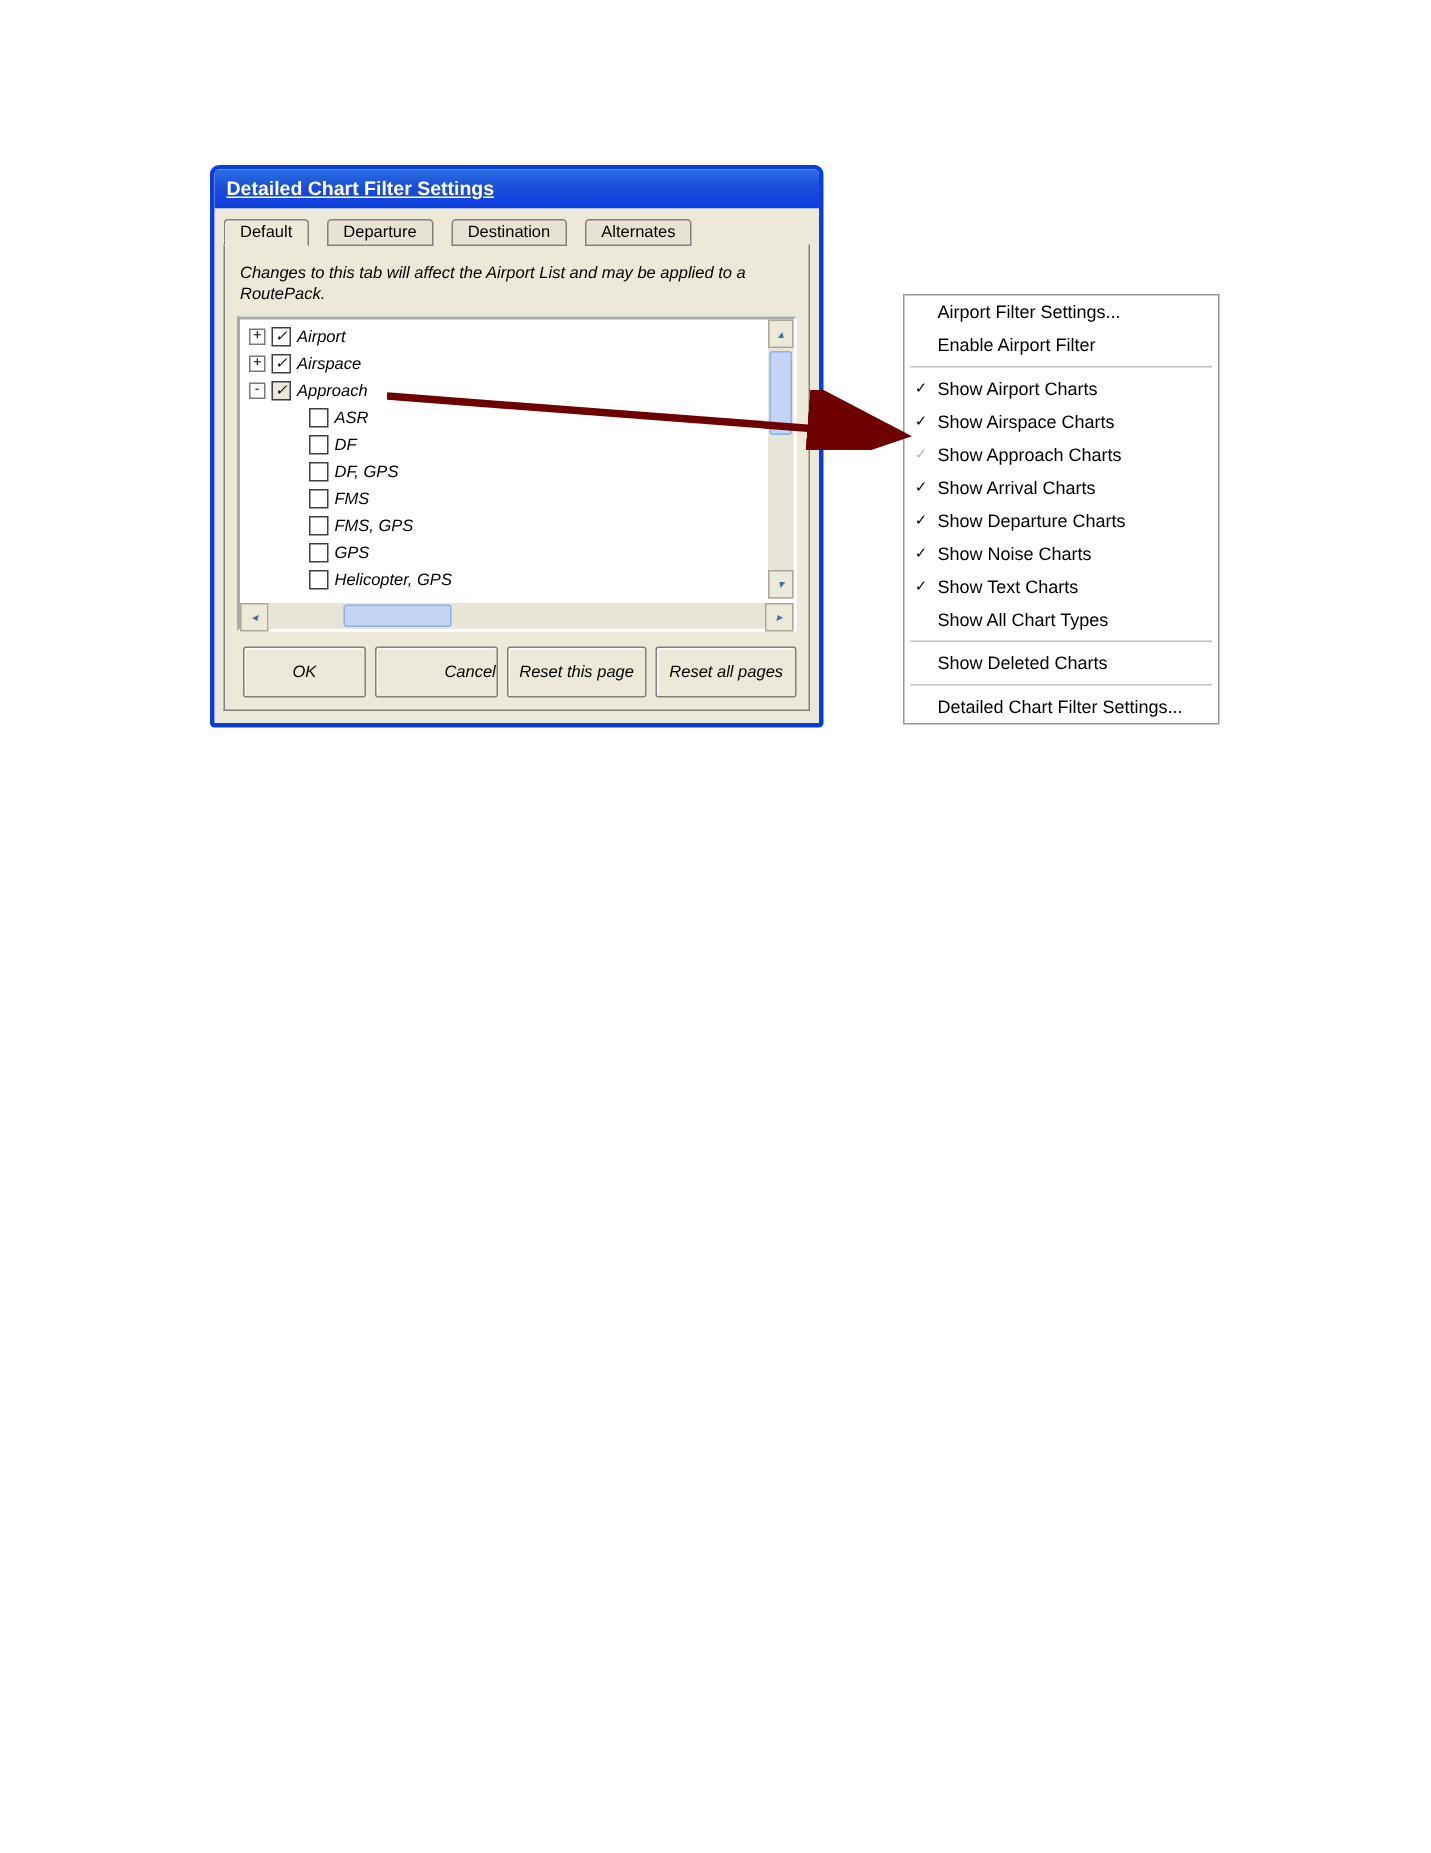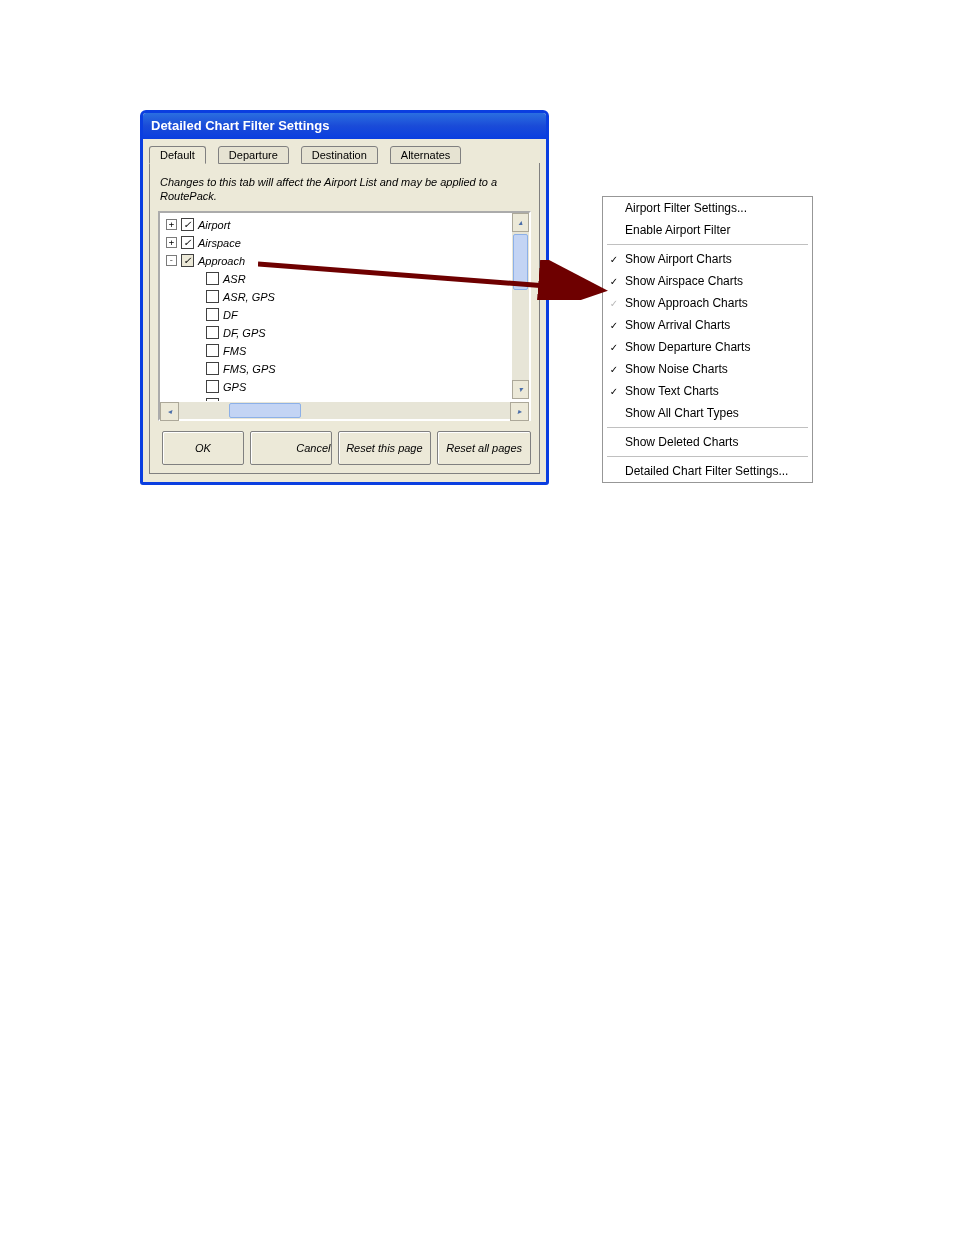--- a/index.html
+++ b/index.html
@@ -1,20 +1,20 @@
 <!DOCTYPE html>
 <html><head>
 <meta charset="utf-8">
 <style>
   html,body{margin:0;padding:0;font-family:"Tahoma","Segoe UI",Arial,sans-serif;font-size:12px;color:#000;background:#fff;}
   .page{width:954px;min-height:1235px;padding:110px 140px 40px 140px;box-sizing:border-box;position:relative;}
 
   
   .dialog{position:absolute;left:140px;top:110px;width:403px;background:#ece9d8;border:3px solid #0a3ee0;border-radius:6px 6px 3px 3px;overflow:hidden;box-shadow:0 0 0 0;}
-  .titlebar{background:linear-gradient(to bottom,#2a6fe0 0%,#1a4bd8 50%,#0a3ee0 100%);color:#fff;font-weight:bold;font-size:13px;padding:5px 8px 6px 8px;}
+  .titlebar{background:linear-gradient(to bottom,#2a6fe0 0%,#1a4bd8 50%,#0a3ee0 100%);color:#fff;font-weight:bold;font-size:13px;padding:5px 8px 6px 8px;text-decoration:underline;}
   .dlg-body{background:#ece9d8;padding:4px 6px 8px 6px;}
   .tabs{display:flex;gap:12px;margin-top:2px;}
   .tab{background:#ece9d8;border:1px solid #808080;border-bottom:1px solid #ece9d8;padding:2px 10px 2px 10px;font-size:11px;border-top-left-radius:3px;border-top-right-radius:3px;position:relative;top:1px;}
   .tab.inactive{border-bottom:1px solid #808080;background:#e6e3d2;}
   .tab-pane{border:1px solid #808080;border-top:none;background:#ece9d8;padding:8px 8px 8px 8px;font-style:italic;}
   .hint{font-size:11px;line-height:14px;margin:4px 0 8px 2px;}
   .tree-outer{position:relative;border:2px inset #fff;background:#fff;height:210px;padding:2px 0 2px 2px;box-sizing:border-box;}
   .tree{height:186px;overflow:hidden;font-size:11px;}
   .tree-row{display:flex;align-items:center;gap:4px;padding:1px 4px 0 4px;height:17px;}
   .tree-row.child{padding-left:44px;}
@@ -97,24 +97,20 @@
                 </span>
             <span>Approach</span>
           </div>
 
           <div class="tree-row child">
                 <span class="chk"></span>
                 <span>ASR</span>
               </div>
           <div class="tree-row child">
                 <span class="chk"></span>
-                <span>ASR, GPS</span>
-              </div>
-          <div class="tree-row child">
-                <span class="chk"></span>
                 <span>DF</span>
               </div>
           <div class="tree-row child">
                 <span class="chk"></span>
                 <span>DF, GPS</span>
               </div>
           <div class="tree-row child">
                 <span class="chk"></span>
                 <span>FMS</span>
               </div>

